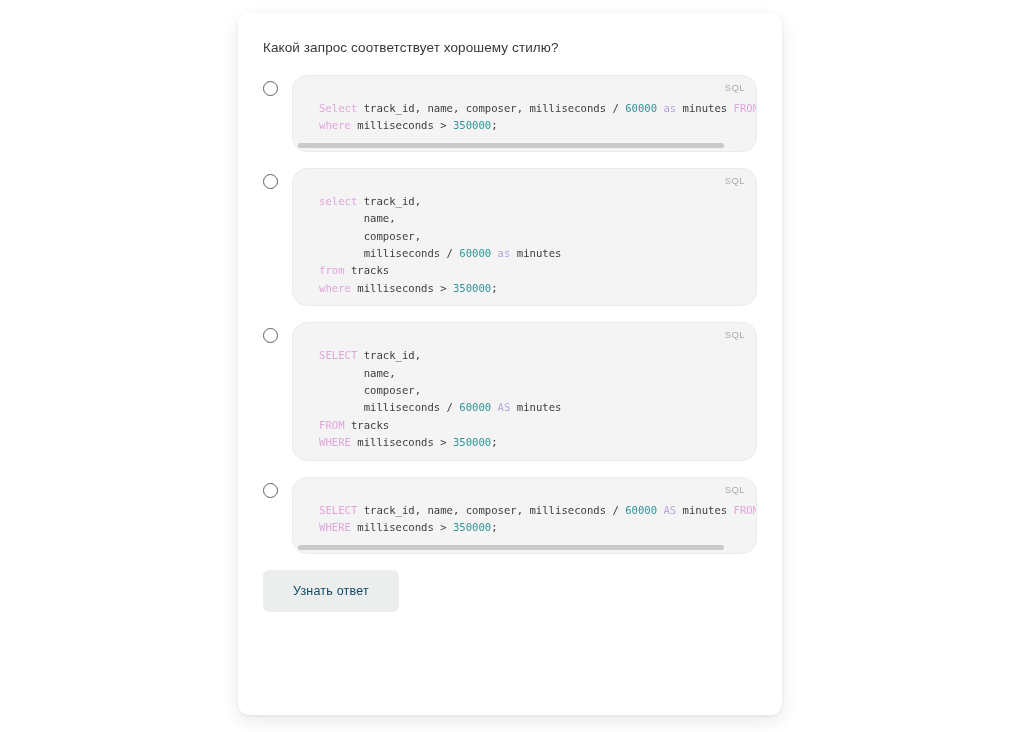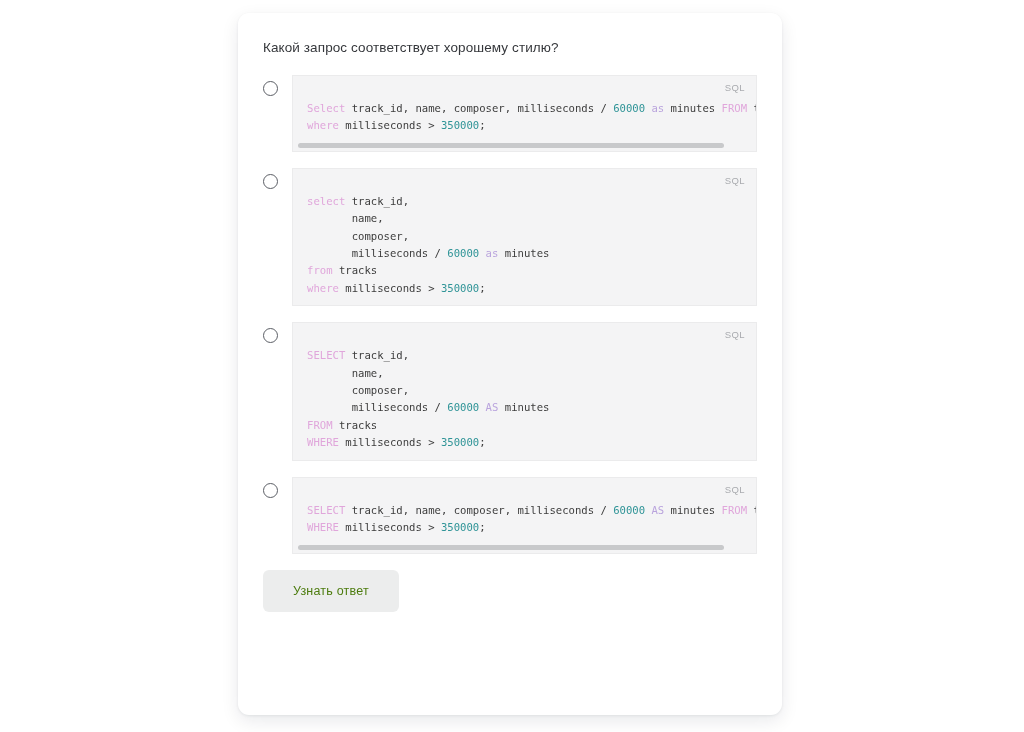--- a/index.html
+++ b/index.html
@@ -76,24 +76,24 @@
     margin-right: 14px;
     cursor: pointer;
   }
 
   
   .code-block {
     position: relative;
     flex: 1 1 auto;
     background: #f4f4f5;
     border: 1px solid #ebebec;
-    border-radius: 0;
+    border-radius: 15px;
     box-sizing: border-box;
     overflow: hidden;
-    padding: 8px 0 0 0;
+    padding: 8px 0 0 12px;
   }
 
   .code-lang {
     position: absolute;
     top: 6px;
     right: 11px;
     font-size: 9.5px;
     color: #a9abaf;
     letter-spacing: 0.4px;
     font-family: "Liberation Sans", sans-serif;
@@ -134,21 +134,21 @@
   .t-as  { color: #b9a3dd; margin-top: 48px; }
   .t-pl  { color: #3c3c3c; }
 
   
   .footer {
     margin-top: 6px;
   }
   .answer-button {
     display: inline-block;
     background: #eceded;
-    color: #4d7c0f;
+    color: #0c4a6e;
     border: none;
     border-radius: 6px;
     font-family: "Liberation Sans", sans-serif;
     font-size: 12.5px;
     letter-spacing: 0.2px;
     padding: 14px 30px;
     cursor: default;
   }
 </style>
 </head>

